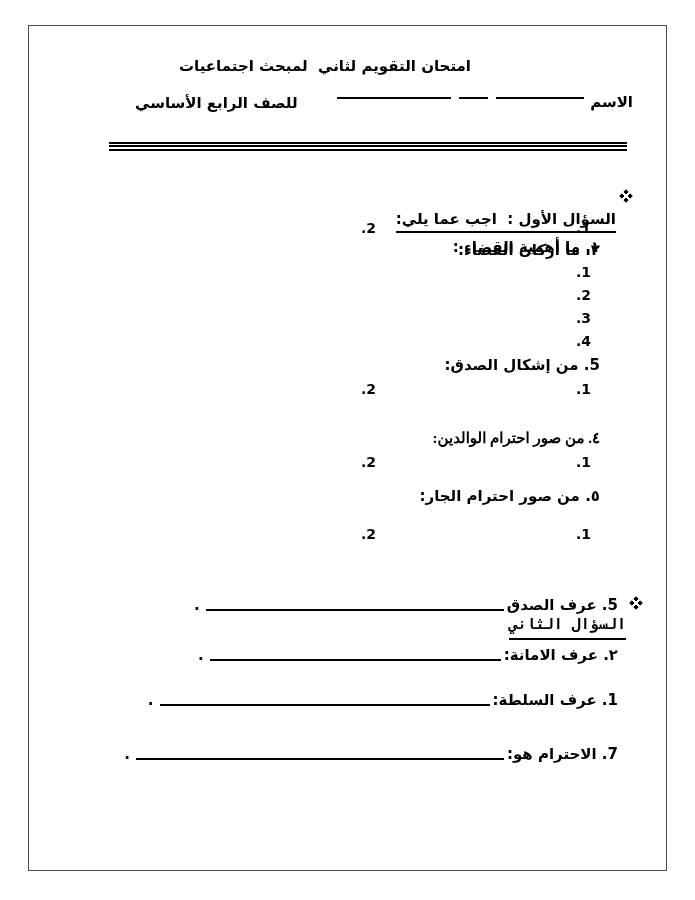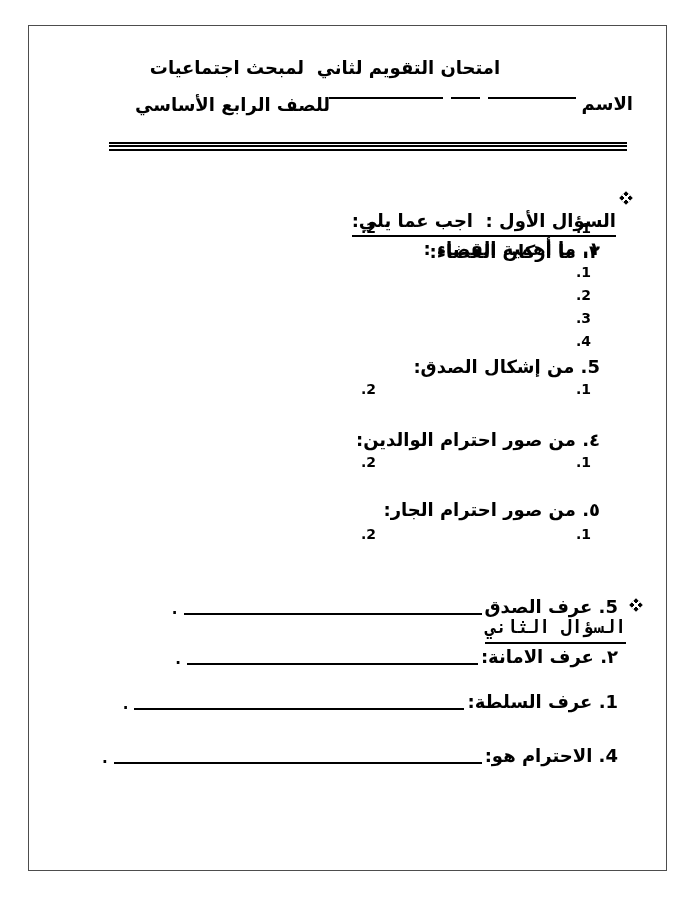--- a/index.html
+++ b/index.html
@@ -2,21 +2,21 @@
 <html lang="ar"><head>
 <meta charset="utf-8">
 <style>
   html,body { margin:0; padding:0; }
   body {
     width:695px; height:900px; background:#ffffff; position:relative;
     font-family:"DejaVu Sans", sans-serif; font-weight:bold; color:#000;
     overflow:hidden;
   }
   .abs { position:absolute; }
-  .ar { direction:rtl; unicode-bidi:embed; font-size:18px; white-space:pre; line-height:1.25; }
+  .ar { direction:rtl; unicode-bidi:embed; font-size:15px; white-space:pre; line-height:1.25; }
   .num { direction:ltr; font-size:14px; line-height:1.2; }
   .page-border { left:28px; top:25px; width:637px; height:844px; border:1px solid #4d4d4d; }
   .title { left:30px; top:57px; width:590px; text-align:center; }
   .name-row { top:93px; right:62px; display:flex; direction:rtl; align-items:flex-start; }
   .blank { display:inline-block; border-bottom:2px solid #000; height:4px; }
   .name-row .blank { margin-bottom:3px; }
   .seg1 { width:88px; margin-right:6px; }
   .seg2 { width:29px; margin-right:8px; }
   .seg3 { width:114px; margin-right:8px; }
   .class-label { top:94px; left:135px; }
@@ -70,25 +70,25 @@
 <div class="abs ar" style="top:241px; right:95px;">٢. ما أركان القضاء:</div>
 <span class="abs num" style="top:264px; right:104px;">.1</span>
 <span class="abs num" style="top:287px; right:104px;">.2</span>
 <span class="abs num" style="top:310px; right:104px;">.3</span>
 <span class="abs num" style="top:333px; right:104px;">.4</span>
 
 <div class="abs ar" style="top:356px; right:95px;">5. من إشكال الصدق:</div>
 <span class="abs num" style="top:381px; right:104px;">.1</span>
 <span class="abs num" style="top:381px; right:319px;">.2</span>
 
-<div class="abs ar" style="top:429px; right:95px;">٤. من صور احترام الوالدين:</div>
+<div class="abs ar" style="top:429px; right:95px;font-family:Liberation Serif, serif;">٤. من صور احترام الوالدين:</div>
 <span class="abs num" style="top:454px; right:104px;">.1</span>
 <span class="abs num" style="top:454px; right:319px;">.2</span>
 
-<div class="abs ar" style="top:499px; right:95px;">٥. من صور احترام الجار:</div>
+<div class="abs ar" style="top:487px; right:95px;">٥. من صور احترام الجار:</div>
 <span class="abs num" style="top:526px; right:104px;">.1</span>
 <span class="abs num" style="top:526px; right:319px;">.2</span>
 
 <div class="abs heading-row" style="top:569px; right:50px;font-family:Liberation Mono, monospace;">
   <span class="diamond"></span>
   <span class="ar heading-text">السؤال الثاني</span>
 </div>
 
 <div class="abs s2item" style="top:596px; right:77px;">
   <span class="ar">5. عرف الصدق</span>
@@ -102,16 +102,16 @@
   <span class="ar dot">.</span>
 </div>
 
 <div class="abs s2item" style="top:691px; right:77px;">
   <span class="ar">1. عرف السلطة:</span>
   <span class="blank" style="width:330px;"></span>
   <span class="ar dot">.</span>
 </div>
 
 <div class="abs s2item" style="top:745px; right:77px;">
-  <span class="ar">4. الاحترام هو:</span>
+  <span class="ar">7. الاحترام هو:</span>
   <span class="blank" style="width:368px;"></span>
   <span class="ar dot">.</span>
 </div>
 
 </body></html>

